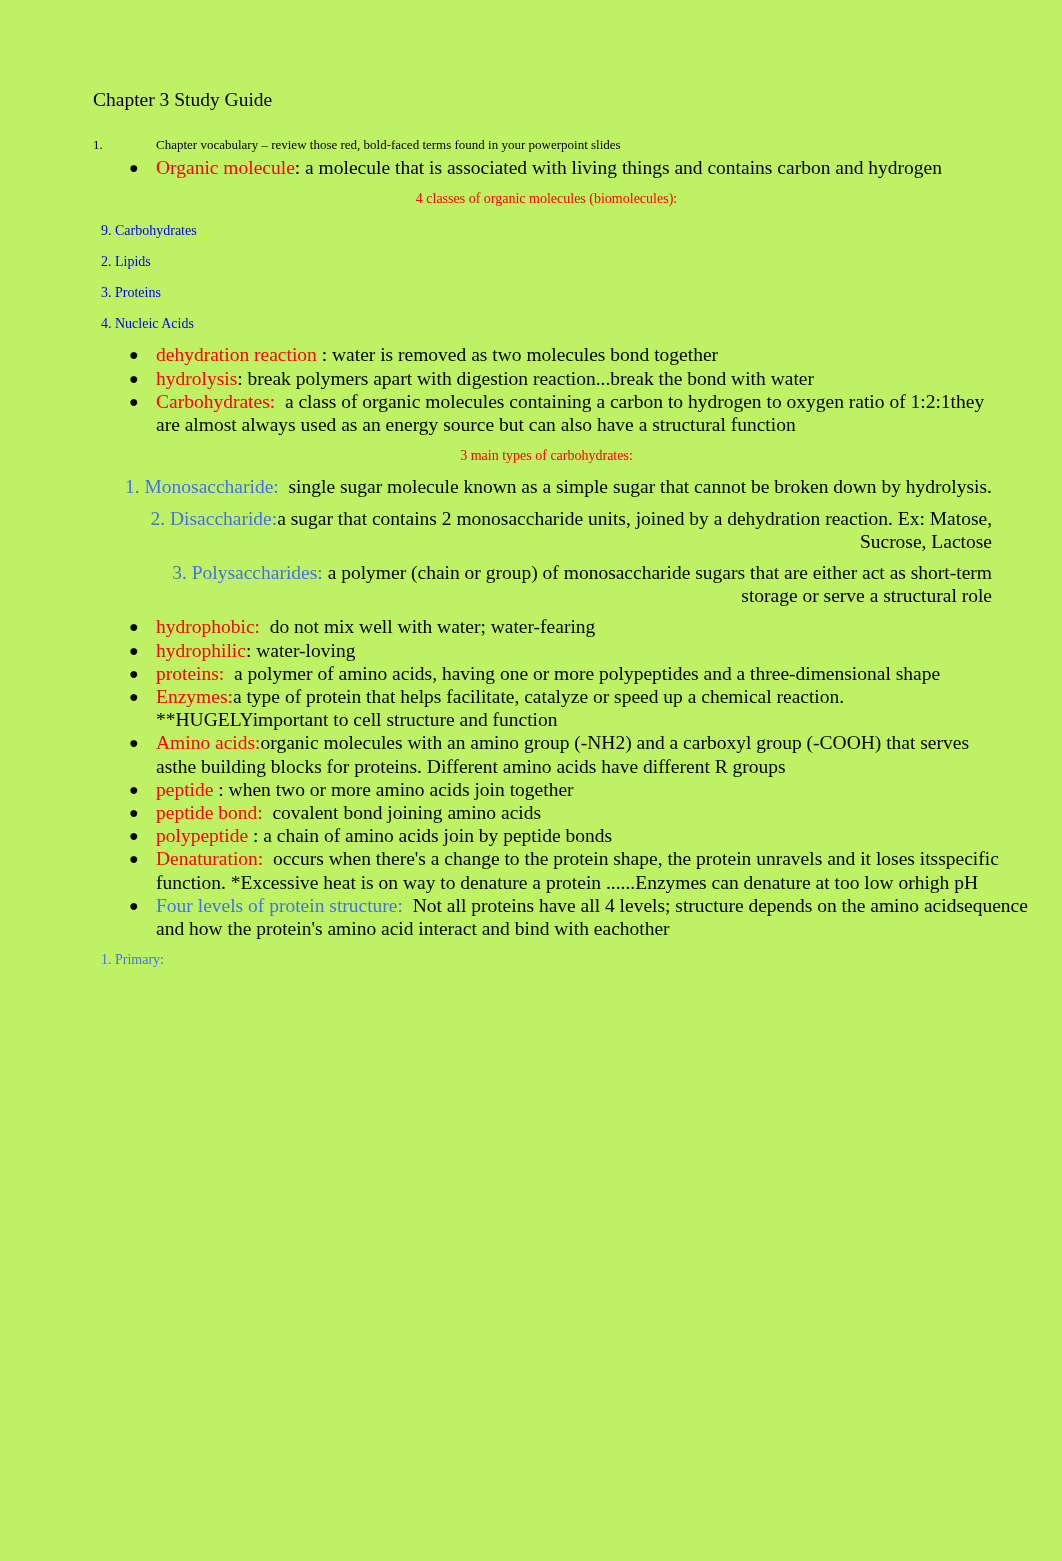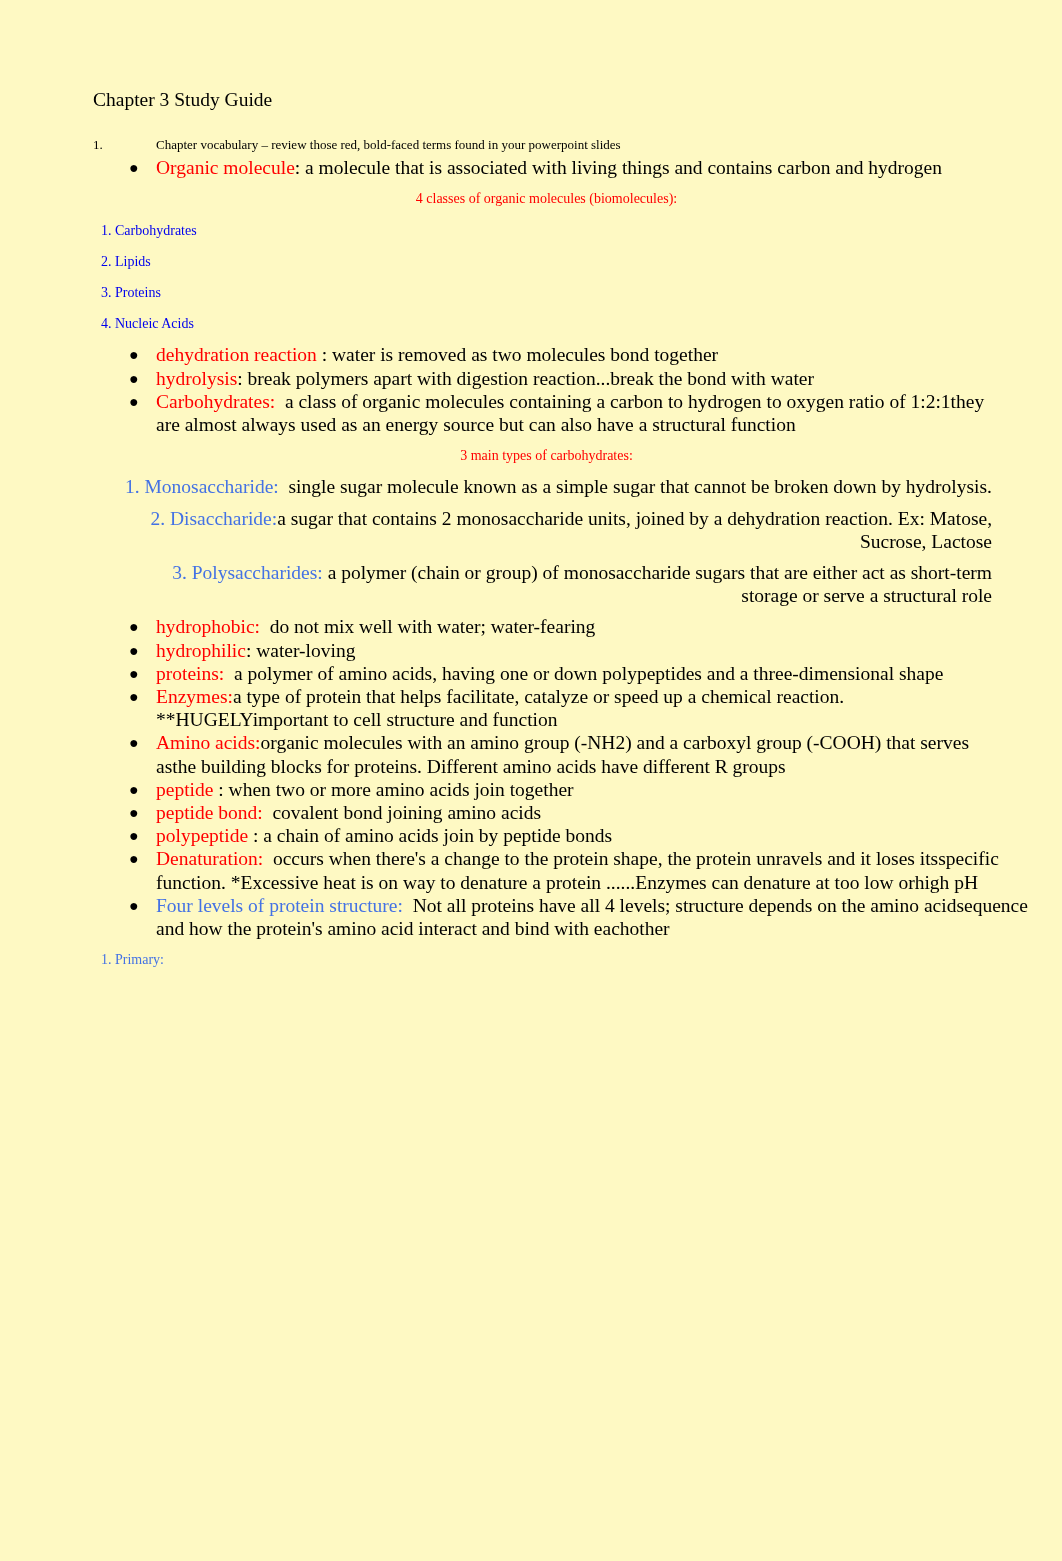--- a/index.html
+++ b/index.html
@@ -12,21 +12,21 @@
     width: 1062px;
     height: 1561px;
     font-family: "Liberation Serif", "DejaVu Serif", serif;
     color: #000000;
     -webkit-font-smoothing: antialiased;
   }
   .page {
     position: relative;
     width: 1062px;
     height: 1561px;
-    background: #fef9c3;
+    background: #bef264;
     box-sizing: border-box;
     padding: 88px 62px 0 93px;
   }
   .doc-title {
     font-size: 19.5px;
     line-height: 23px;
     margin: 0 0 22px 0;
     color: #000;
   }
   
@@ -90,21 +90,21 @@
 
 <div class="page">
 
   <p class="doc-title">Chapter 3 Study Guide</p>
 
   <p class="numline"><span class="numlabel">1.</span><span>Chapter vocabulary – review those red, bold-faced terms found in your powerpoint slides</span></p>
 
   <p class="bullet"><span class="dot">●</span><span class="red">Organic molecule</span><span class="black">: a molecule that is associated with living things and contains carbon and hydrogen</span></p>
 
   <p class="line red">4 classes of organic molecules (biomolecules):</p>
-  <p class="line blue">1. Carbohydrates</p>
+  <p class="line blue">9. Carbohydrates</p>
   <p class="line blue">2. Lipids</p>
   <p class="line blue">3. Proteins</p>
   <p class="line blue">4. Nucleic Acids</p>
 
   <p class="bullet"><span class="dot">●</span><span class="red sp">dehydration reaction </span><span class="black">: water is removed as two molecules bond together</span></p>
 
   <p class="bullet"><span class="dot">●</span><span class="red">hydrolysis</span><span class="black">: break polymers apart with digestion reaction...break the bond with water</span></p>
 
   <p class="bullet"><span class="dot">●</span><span class="red sp">Carbohydrates: </span><span class="black sp"> a class of organic molecules containing a carbon to hydrogen to oxygen ratio of 1:2:1</span><span class="black">they are almost always used as an energy source but can also have a structural function</span></p>
 
@@ -113,21 +113,21 @@
   <p class="hang"><span class="royal sp">1. Monosaccharide: </span><span class="black sp"> single sugar molecule known as a simple sugar that cannot be broken down by hydrolysis.</span><br></p>
 
   <p class="hang"><span class="royal sp">2. Disaccharide:</span><span class="black">a sugar that contains 2 monosaccharide units, joined by a dehydration reaction. Ex: Matose,</span><br><span class="cont ind-sub black">Sucrose, Lactose</span></p>
 
   <p class="hang"><span class="royal sp">3. Polysaccharides: </span><span class="black">a polymer (chain or group) of monosaccharide sugars that are either act as short-term</span><br><span class="cont ind-sub black">storage or serve a structural role</span></p>
 
   <p class="bullet"><span class="dot">●</span><span class="red sp">hydrophobic: </span><span class="black sp"> do not mix well with water; water-fearing</span></p>
 
   <p class="bullet"><span class="dot">●</span><span class="red">hydrophilic</span><span class="black">: water-loving</span></p>
 
-  <p class="bullet"><span class="dot">●</span><span class="red sp">proteins: </span><span class="black sp"> a polymer of amino acids, having one or down polypeptides and a three-dimensional shape</span></p>
+  <p class="bullet"><span class="dot">●</span><span class="red sp">proteins: </span><span class="black sp"> a polymer of amino acids, having one or more polypeptides and a three-dimensional shape</span></p>
 
   <p class="bullet"><span class="dot">●</span><span class="red">Enzymes:</span><span class="black">a type of protein that helps facilitate, catalyze or speed up a chemical reaction. **HUGELY</span><span class="black">important to cell structure and function</span></p>
 
   <p class="bullet"><span class="dot">●</span><span class="red">Amino acids:</span><span class="black">organic molecules with an amino group (-NH2) and a carboxyl group (-COOH) that serves as</span><span class="black">the building blocks for proteins. Different amino acids have different R groups</span></p>
 
   <p class="bullet"><span class="dot">●</span><span class="red sp">peptide </span><span class="black">: when two or more amino acids join together</span></p>
 
   <p class="bullet"><span class="dot">●</span><span class="red sp">peptide bond: </span><span class="black sp"> covalent bond joining amino acids</span></p>
 
   <p class="bullet"><span class="dot">●</span><span class="red sp">polypeptide </span><span class="black">: a chain of amino acids join by peptide bonds</span></p>

